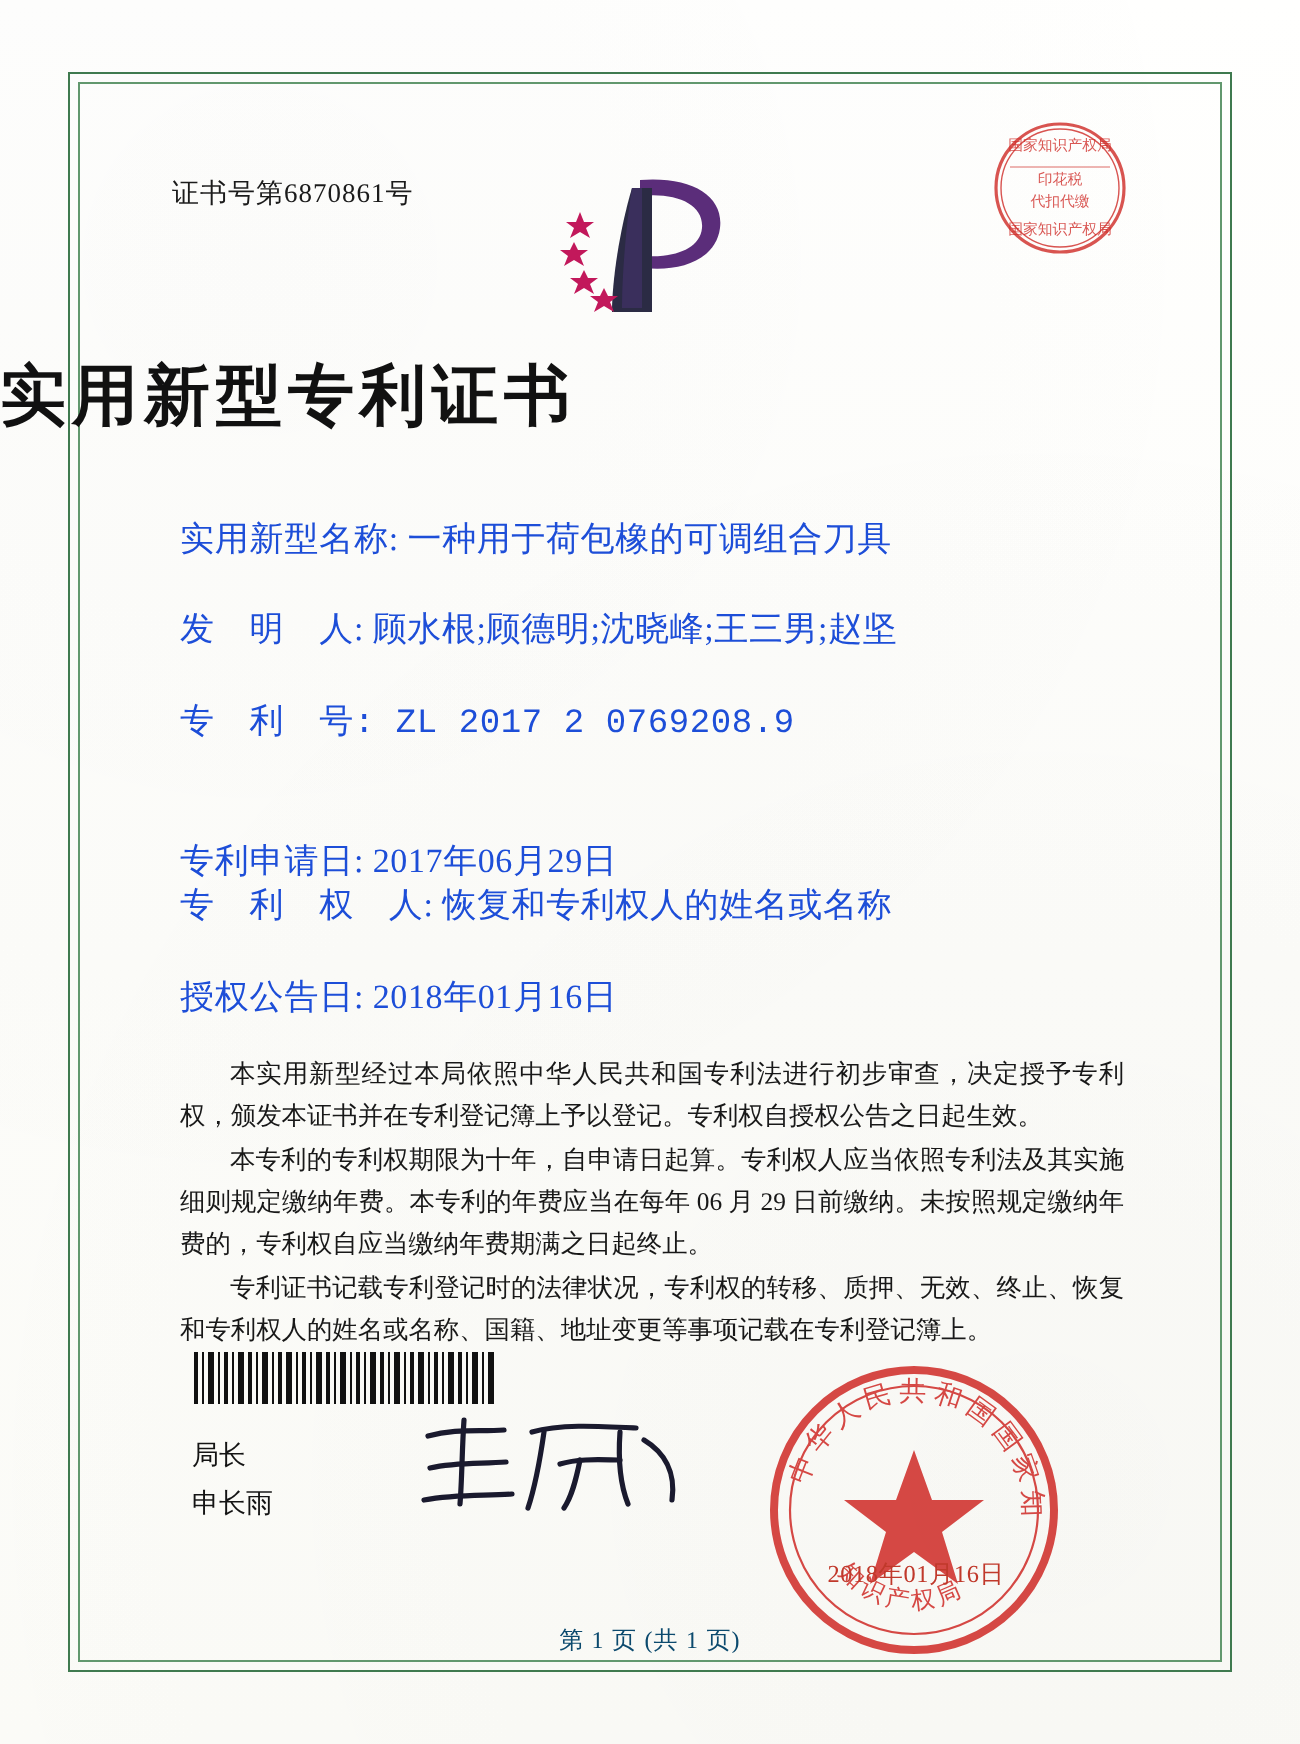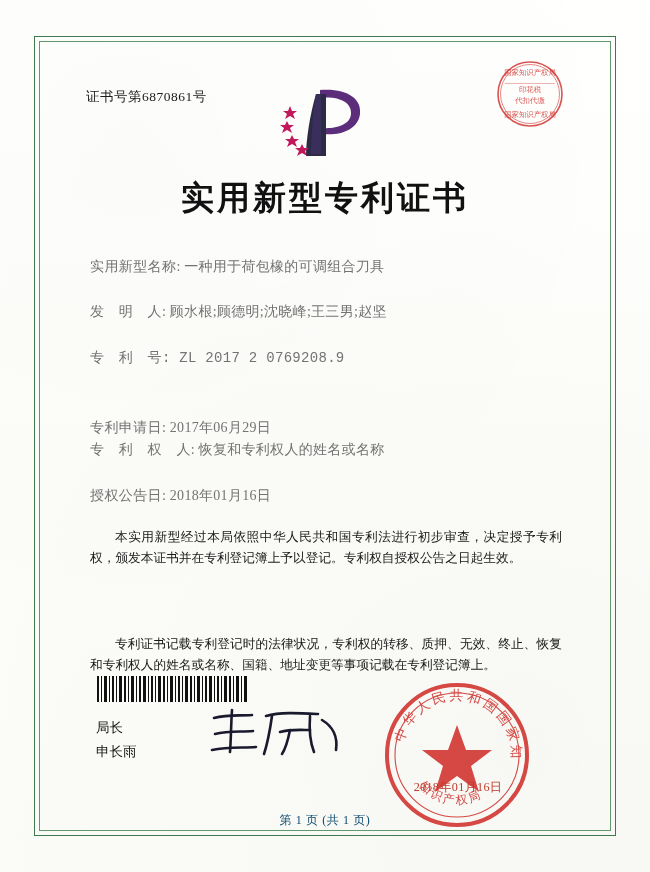--- a/index.html
+++ b/index.html
@@ -72,32 +72,31 @@
     top: 58px;
     width: 72px;
     height: 72px;
   }
 
   #doc-title {
     position: absolute;
     left: 0;
     right: 0;
     top: 176px;
-    text-align: center;
     font-size: 33px;
     font-weight: bold;
     letter-spacing: 3px;
     color: #111;
   }
 
   .field {
     position: absolute;
     left: 90px;
-    font-size: 14px;
-    color: #737373;
+    font-size: 17px;
+    color: #1d4ed8;
     white-space: nowrap;
   }
   .field .lbl { letter-spacing: 0.4px; }
   .field .val { letter-spacing: 0.3px; }
 
   #f-name  { top: 258px; }
   #f-inv   { top: 303px; }
   #f-patno { top: 349px; font-family: Liberation Mono, monospace; }
   #f-appdt { top: 395px; margin-top: 24px; }
   #f-owner { top: 441px; }
@@ -242,20 +241,21 @@
     <span class="lbl">专　利　权　人:</span>
     <span class="val">恢复和专利权人的姓名或名称</span>
   </div>
 
   <div class="field" id="f-grant">
     <span class="lbl">授权公告日:</span>
     <span class="val">2018年01月16日</span>
   </div>
 
   <div class="para" id="p1">本实用新型经过本局依照中华人民共和国专利法进行初步审查，决定授予专利权，颁发本证书并在专利登记簿上予以登记。专利权自授权公告之日起生效。</div>
+  <div class="para" id="p2">本专利的专利权期限为十年，自申请日起算。专利权人应当依照专利法及其实施细则规定缴纳年费。本专利的年费应当在每年 06 月 29 日前缴纳。未按照规定缴纳年费的，专利权自应当缴纳年费期满之日起终止。</div>
   <div class="para" id="p3">专利证书记载专利登记时的法律状况，专利权的转移、质押、无效、终止、恢复和专利权人的姓名或名称、国籍、地址变更等事项记载在专利登记簿上。</div>
 
   <div id="barcode">
     <svg width="150" height="26" viewBox="0 0 150 26" xmlns="http://www.w3.org/2000/svg">
       <g fill="#111">
         <rect x="0" y="0" width="2" height="26"></rect>
           <rect x="4" y="0" width="1" height="26"></rect>
         <rect x="7" y="0" width="3" height="26"></rect>
           <rect x="12" y="0" width="1" height="26"></rect>
         <rect x="15" y="0" width="2" height="26"></rect>

